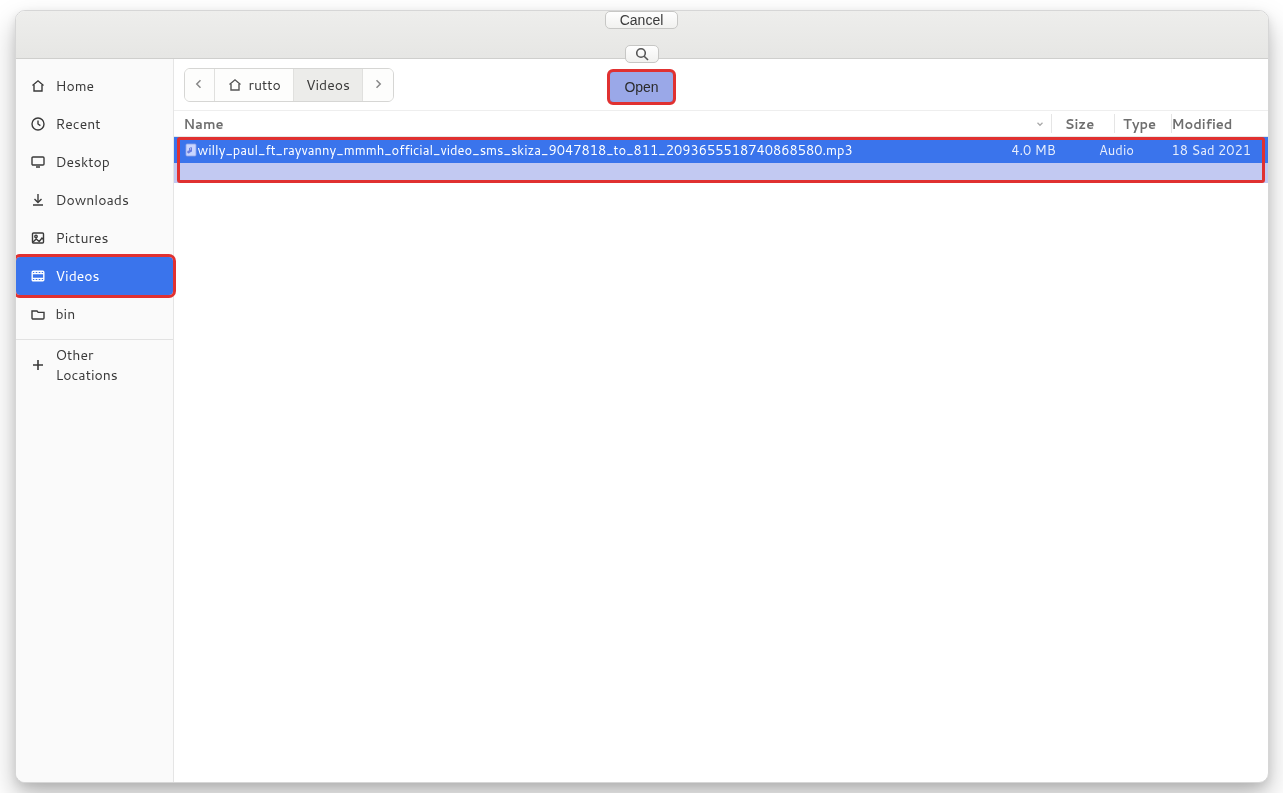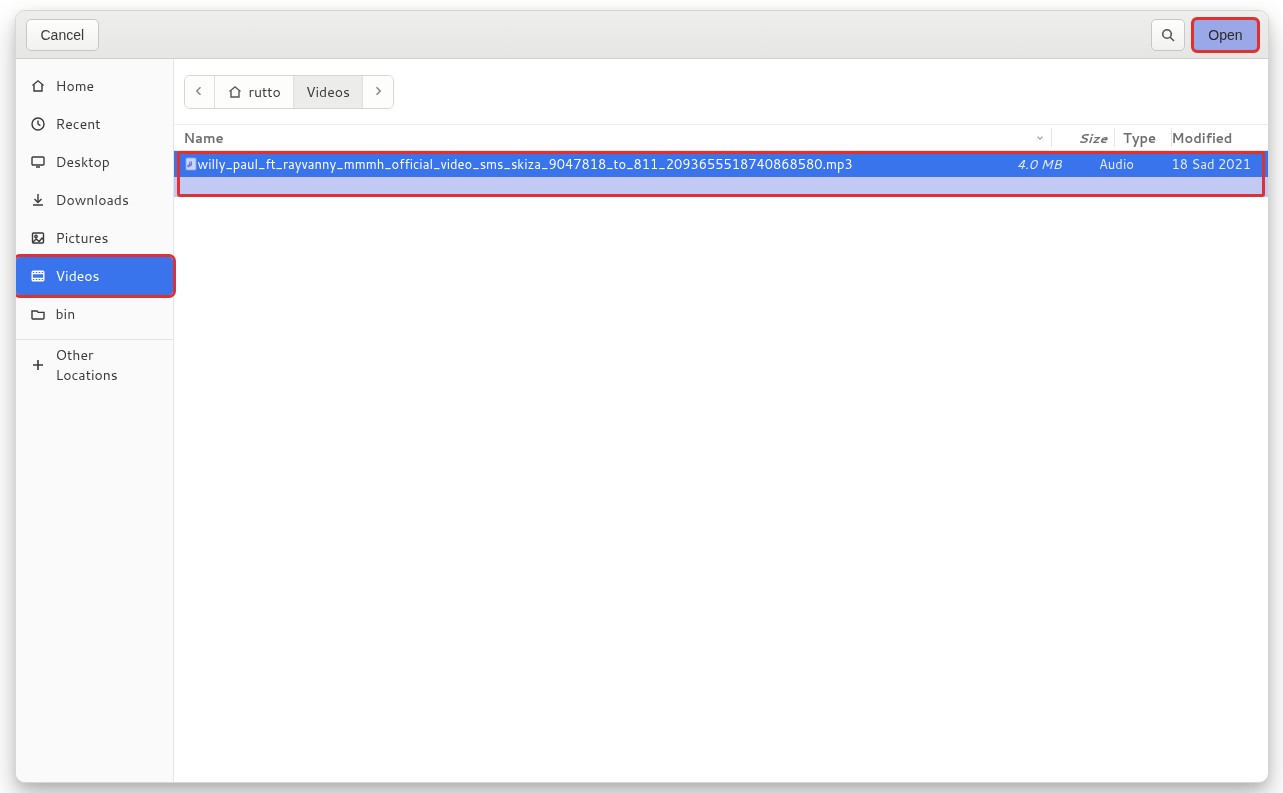--- a/index.html
+++ b/index.html
@@ -26,20 +26,21 @@
   }
   
   .headerbar {
     height: 48px;
     background: linear-gradient(to bottom, #eeeeec 0%, #e6e6e4 100%);
     border-bottom: 1px solid #cfcfcd;
     display: flex;
     align-items: center;
     padding: 0 10px;
     gap: 8px;
+    flex-direction: column;
   }
   .hb-spacer { flex: 1; }
   .btn {
     height: 32px;
     padding: 0 14px;
     border: 1px solid #c7c7c5;
     border-radius: 5px;
     background: linear-gradient(to bottom, #fefefe, #f1f1ef);
     display: inline-flex;
     align-items: center;
@@ -98,21 +99,21 @@
 
   .main {
     flex: 1;
     display: flex;
     flex-direction: column;
     min-width: 0;
   }
 
   
   .pathbar-row {
-    height: 66px;
+    height: 52px;
     display: flex;
     align-items: center;
     padding: 8px 10px;
     border-bottom: 1px solid #eeeeee;
     gap: 0;
   }
   .pathbar {
     display: inline-flex;
     align-items: stretch;
     border: 1px solid #d6d6d4;
@@ -139,21 +140,21 @@
   .list-header {
     display: flex;
     align-items: center;
     height: 26px;
     border-bottom: 1px solid #e8e8e8;
     font-size: 13px;
     color: #6e6e6e;
     font-weight: 600;
   }
   .col-name { flex: 1; padding-left: 10px; display: flex; align-items: center; }
-  .col-size { width: 62px; text-align: right; padding-right: 6px; font-style: italic; }
+  .col-size { width: 62px; text-align: center; padding-right: 6px; }
   .col-type { width: 56px; text-align: center; padding-right: 6px; }
   .col-mod  { width: 96px; text-align: left; padding-right: 8px; }
   .col-sep { width: 1px; background: #e5e5e5; align-self: stretch; margin: 3px 0; }
   .sort-ind { margin-left: auto; margin-right: 6px; color: #aaa; }
 
   
   .list-area {
     position: relative;
   }
   .list-highlight {

